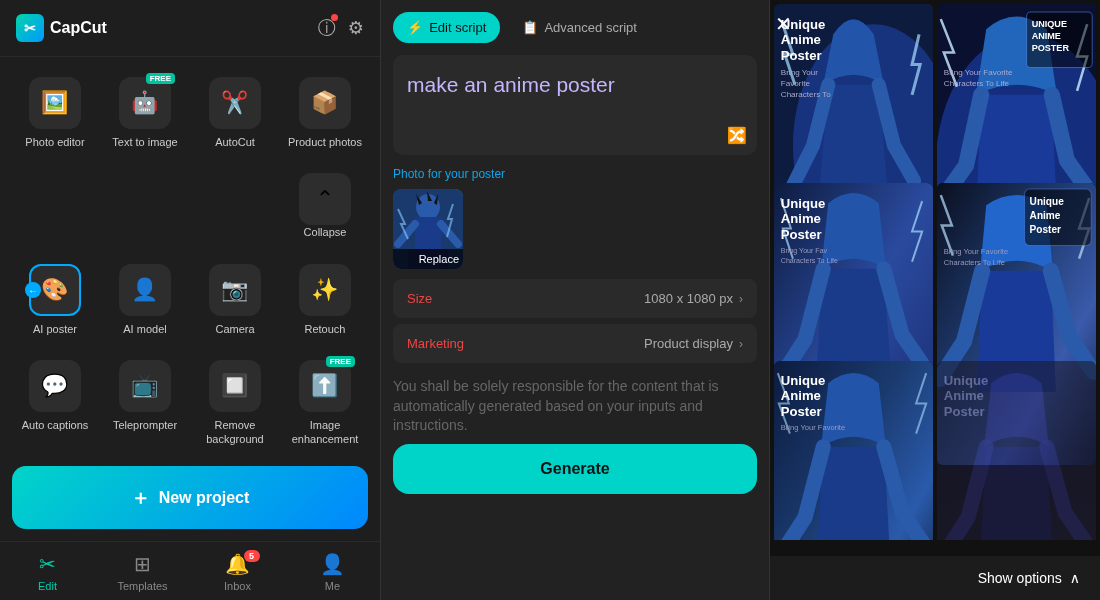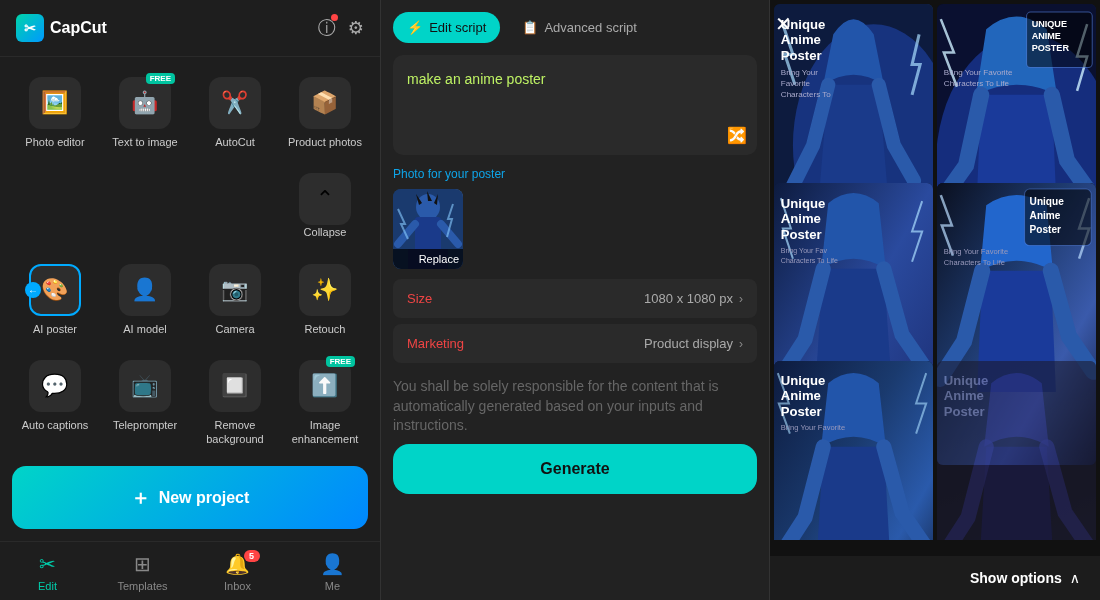--- a/index.html
+++ b/index.html
@@ -228,22 +228,22 @@
 
     .prompt-area {
       margin: 12px;
       background: #2a2a2a;
       border-radius: 10px;
       padding: 14px;
       min-height: 100px;
       position: relative;
     }
     .prompt-text {
-      color: #bef264;
-      font-size: 14px;
+      color: #c4b5fd;
+      font-size: 21px;
       line-height: 1.5;
     }
     .shuffle-btn {
       position: absolute;
       bottom: 10px;
       right: 10px;
       background: transparent;
       border: none;
       color: #888;
       font-size: 16px;
@@ -415,21 +415,21 @@
       background: rgba(30,30,30,0.95);
       padding: 14px 20px;
       display: flex;
       align-items: center;
       justify-content: flex-end;
       gap: 8px;
     }
     .show-options-text {
       color: white;
       font-size: 14px;
-      font-weight: 700;
+      font-weight: 400;
     }
     .chevron-up { color: white; font-size: 14px; }
 
     
     .tools-scroll-area {
       flex: 1;
       overflow-y: auto;
       overflow-x: hidden;
     }
     .tools-scroll-area::-webkit-scrollbar { width: 4px; }

